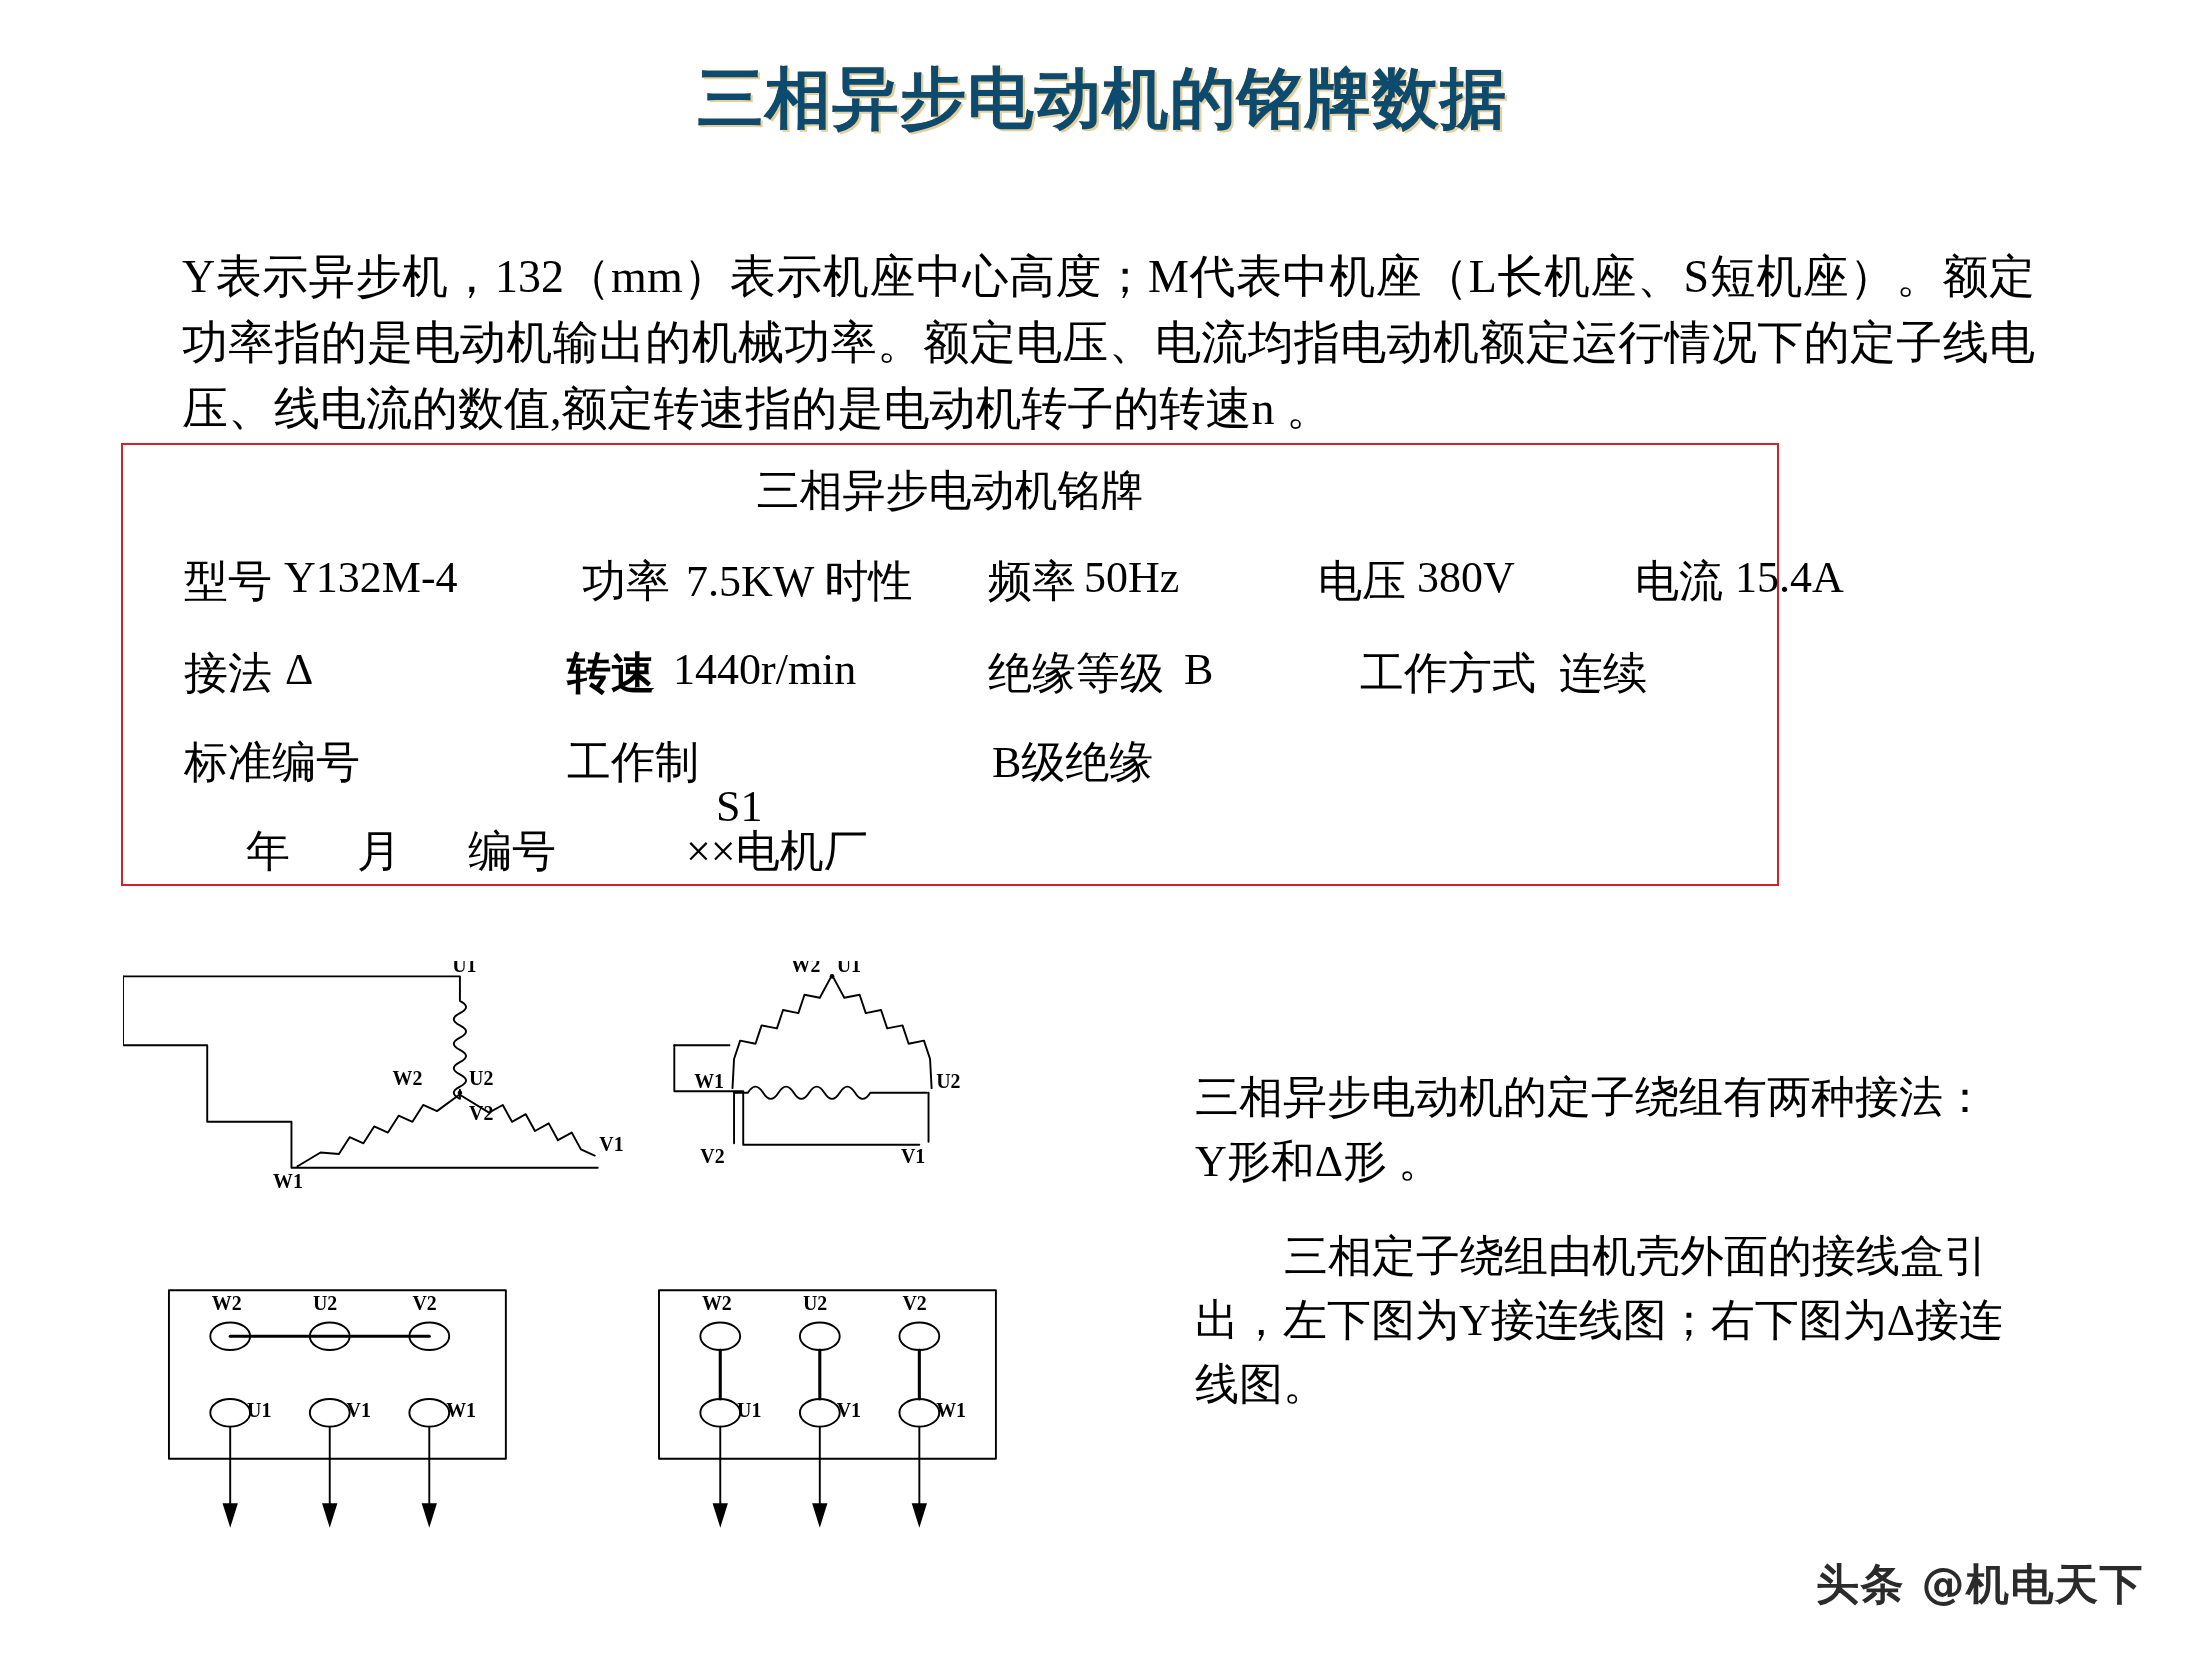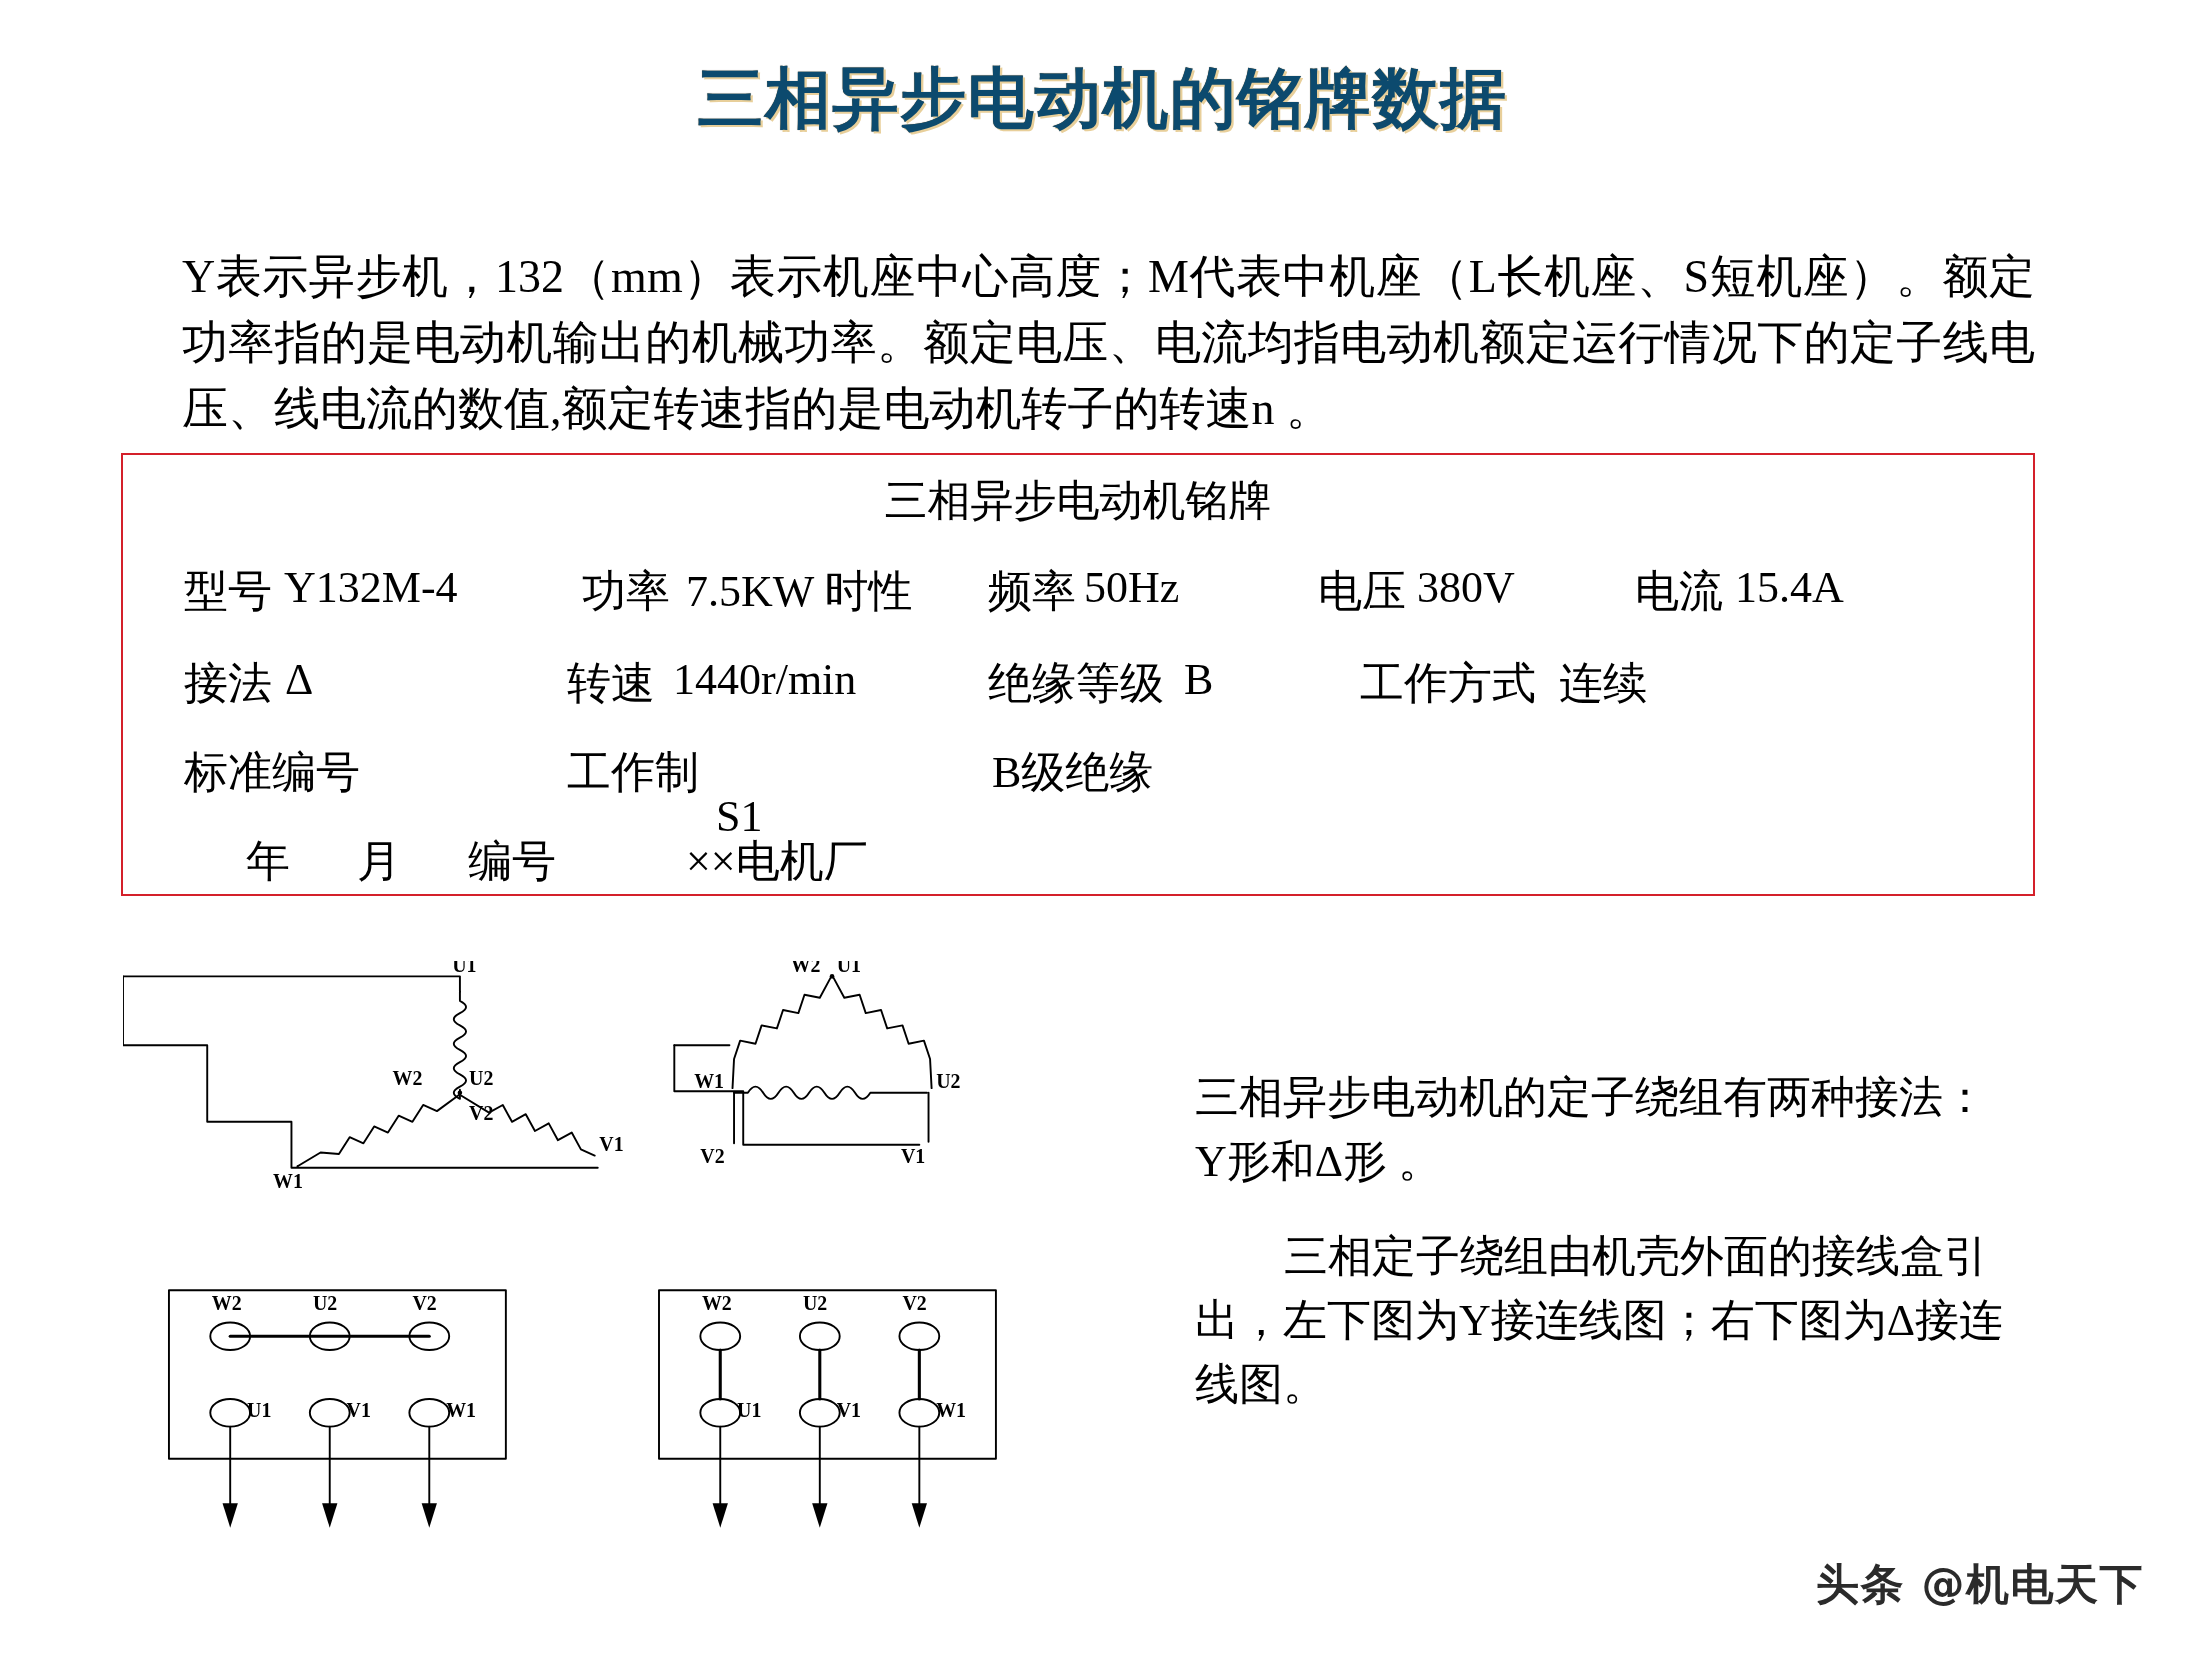--- a/index.html
+++ b/index.html
@@ -39,23 +39,23 @@
     width: 1853px;
     font-size: 46px;
     line-height: 66px;
     text-align: justify;
     font-family: "Liberation Serif", serif;
   }
 
   
   #nameplate-box {
     position: absolute;
-    top: 453px;
+    top: 443px;
     left: 121px;
-    width: 1914px;
+    width: 1658px;
     height: 443px;
     border: 2.3px solid #d4202a;
     box-sizing: border-box;
   }
   #nameplate-title {
     position: absolute;
     top: 17px;
     left: 0;
     width: 100%;
     text-align: center;
@@ -137,21 +137,21 @@
     <span class="np-cell" style="left:961px;">50Hz</span>
     <span class="np-cell" style="left:1195px;">电压</span>
     <span class="np-cell" style="left:1294px;">380V</span>
     <span class="np-cell" style="left:1512px;">电流</span>
     <span class="np-cell" style="left:1612px;">15.4A</span>
   </div>
 
   <div class="np-row" id="np-row-2">
     <span class="np-cell" style="left:61px;">接法</span>
     <span class="np-cell" style="left:162px;">Δ</span>
-    <span class="np-cell" style="left:444px;">转速</span>
+    <span class="np-cell" style="left:444px;font-weight:bold;">转速</span>
     <span class="np-cell" style="left:550px;">1440r/min</span>
     <span class="np-cell" style="left:865px;">绝缘等级</span>
     <span class="np-cell" style="left:1061px;">B</span>
     <span class="np-cell" style="left:1237px;">工作方式</span>
     <span class="np-cell" style="left:1436px;">连续</span>
   </div>
 
   <div class="np-row" id="np-row-3">
     <span class="np-cell" style="left:61px;">标准编号</span>
     <span class="np-cell" style="left:444px;text-align:right;">工作制</span>

